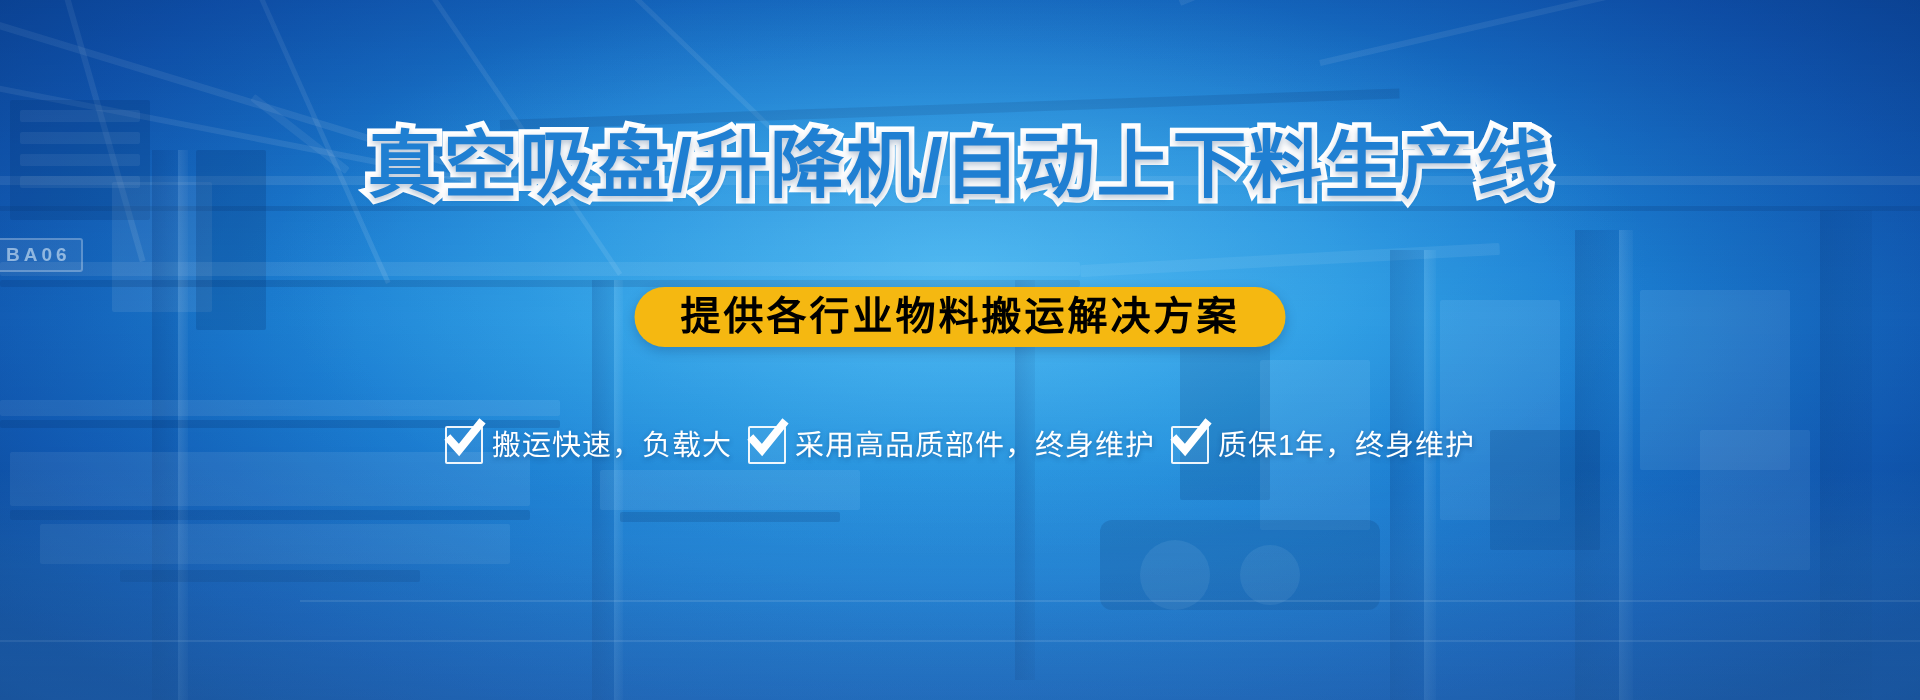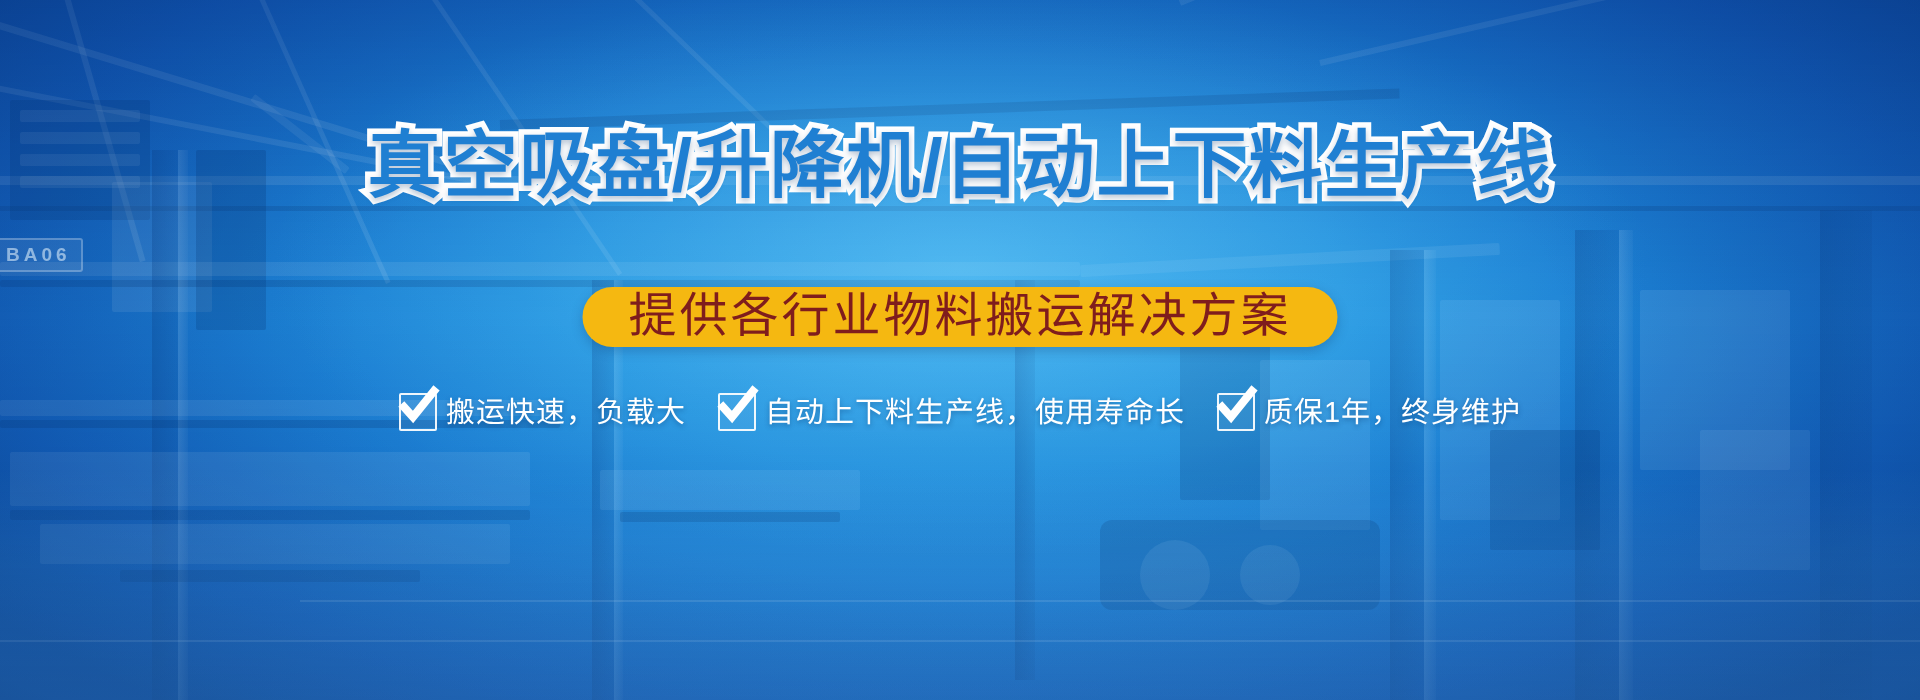--- a/index.html
+++ b/index.html
@@ -92,32 +92,32 @@
     background:#f5b811;
     border-radius:34px;
     padding:12px 46px 14px;
     box-shadow:0 4px 12px rgba(10,52,105,.28);
     display:flex;align-items:center;justify-content:center;
     min-width:548px;
     box-sizing:border-box;
     height:60px;
   }
   .subtitle-text{
-    color:#7f1d1d;
-    font-size:48px;
-    font-weight:400;
+    color:#000000;
+    font-size:40px;
+    font-weight:700;
     letter-spacing:3px;
     white-space:nowrap;
     line-height:1;
   }
 
   .features{
-    position:absolute;top:393px;left:0;right:0;
+    position:absolute;top:426px;left:0;right:0;
     display:flex;align-items:center;justify-content:center;
-    gap:32px;
+    gap:16px;
   }
   .feature{
     display:flex;align-items:center;gap:9px;
   }
   .check-box{
     width:34px;height:34px;flex:0 0 34px;
     position:relative;
     border:2px solid rgba(255,255,255,.92);
     border-radius:2px;
     background:rgba(255,255,255,.06);
@@ -230,21 +230,21 @@
         </span>
         <span class="feature-label">搬运快速，负载大</span>
       </div>
 
       <div class="feature">
         <span class="check-box">
           <svg viewBox="0 0 42 42" aria-hidden="true">
             <path d="M7 21 L16 31 L37 5" fill="none" stroke="#ffffff" stroke-width="8" stroke-linecap="square" stroke-linejoin="miter"></path>
           </svg>
         </span>
-        <span class="feature-label">自动上下料生产线，使用寿命长</span>
+        <span class="feature-label">采用高品质部件，终身维护</span>
       </div>
 
       <div class="feature">
         <span class="check-box">
           <svg viewBox="0 0 42 42" aria-hidden="true">
             <path d="M7 21 L16 31 L37 5" fill="none" stroke="#ffffff" stroke-width="8" stroke-linecap="square" stroke-linejoin="miter"></path>
           </svg>
         </span>
         <span class="feature-label">质保1年，终身维护</span>
       </div>

